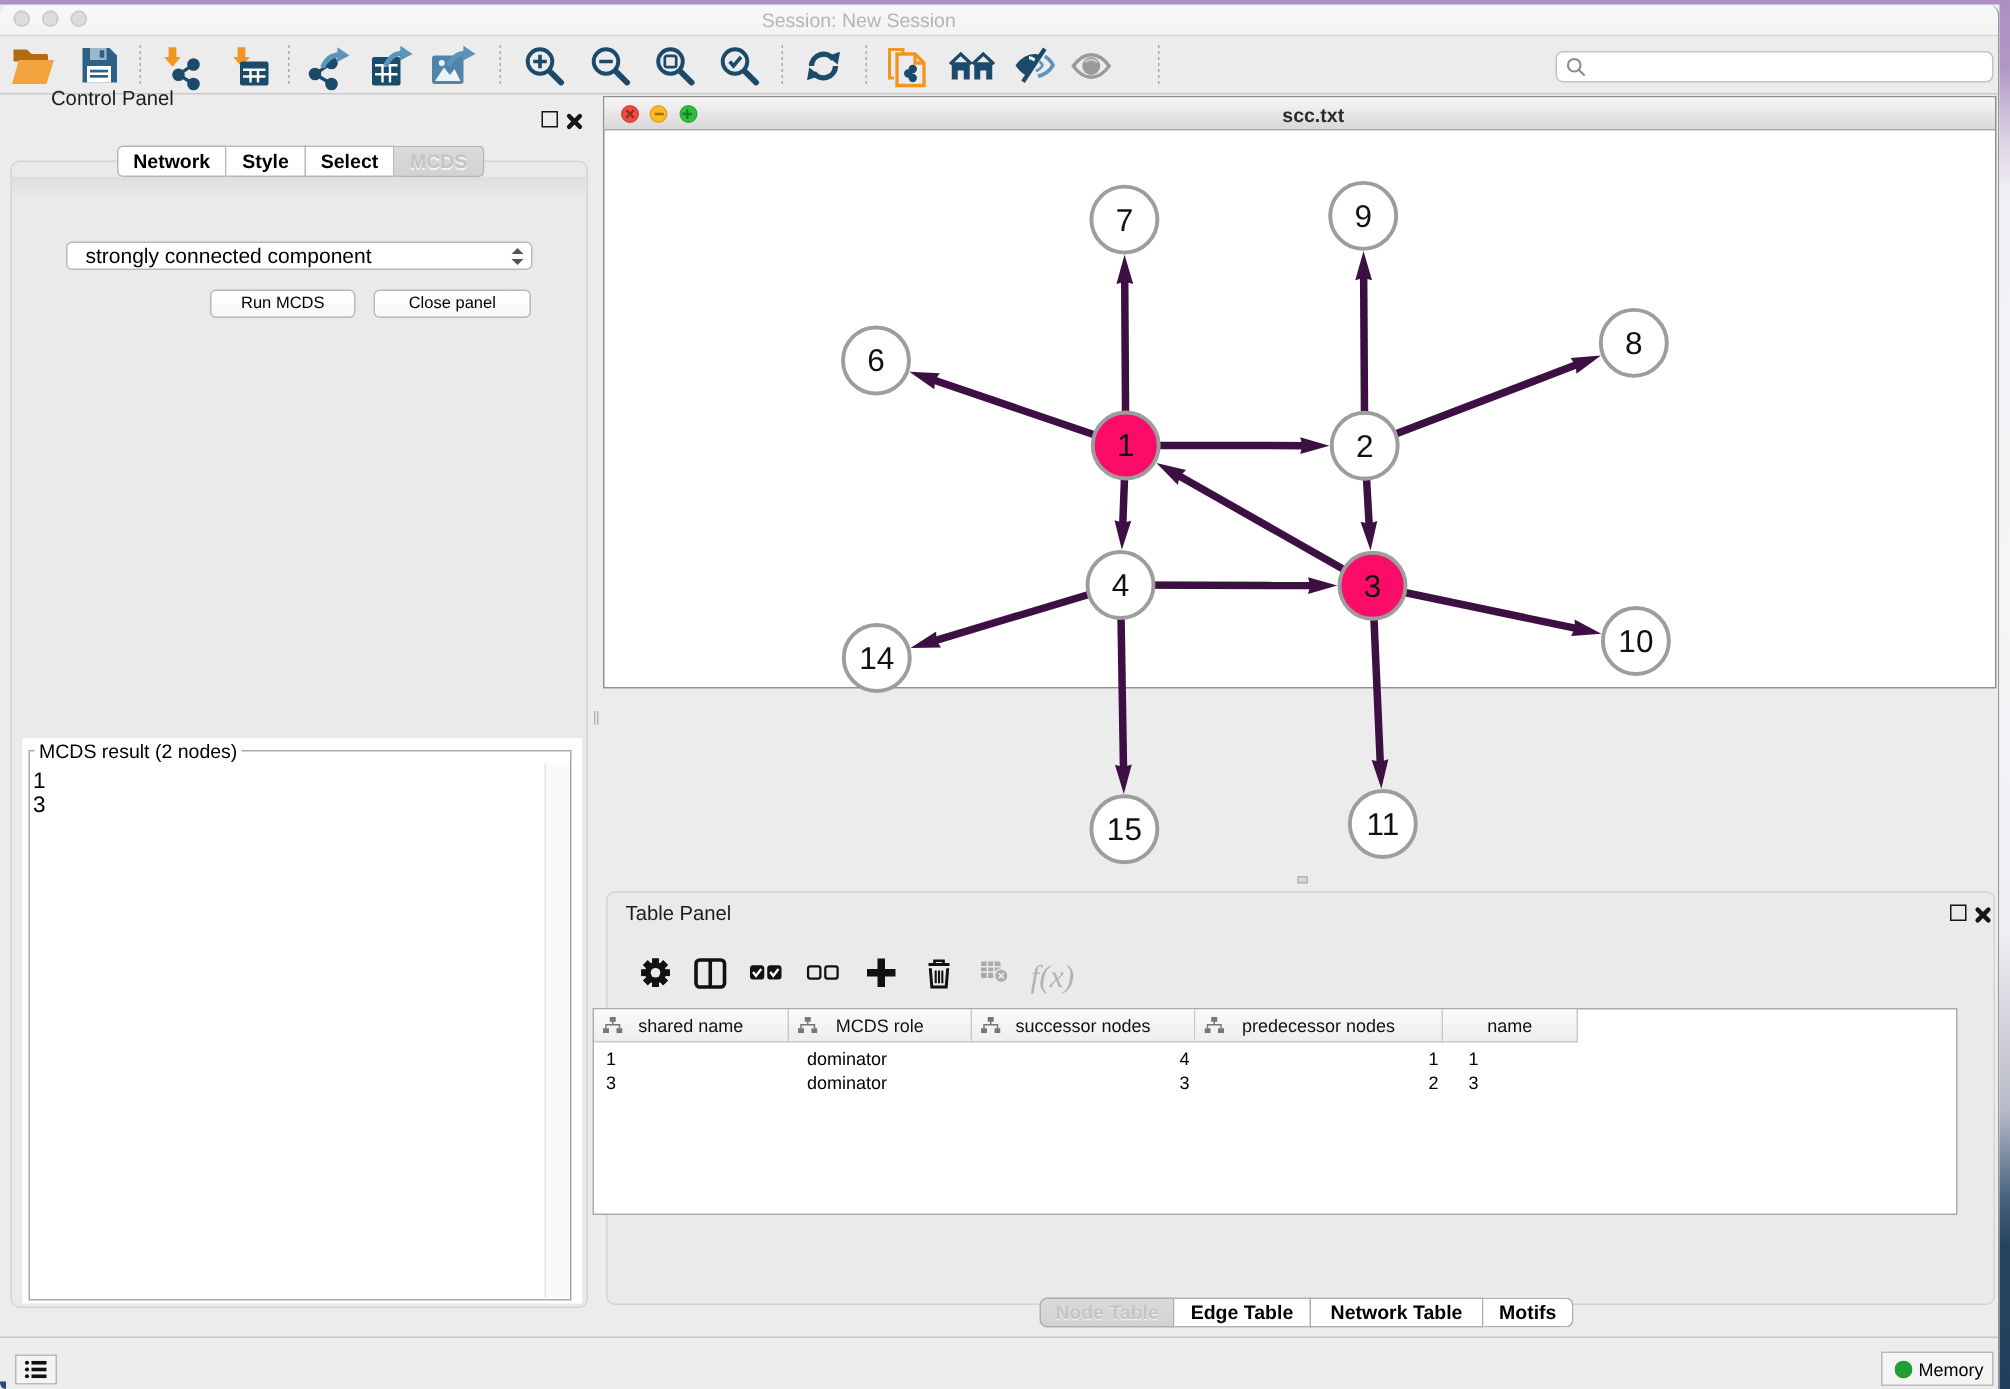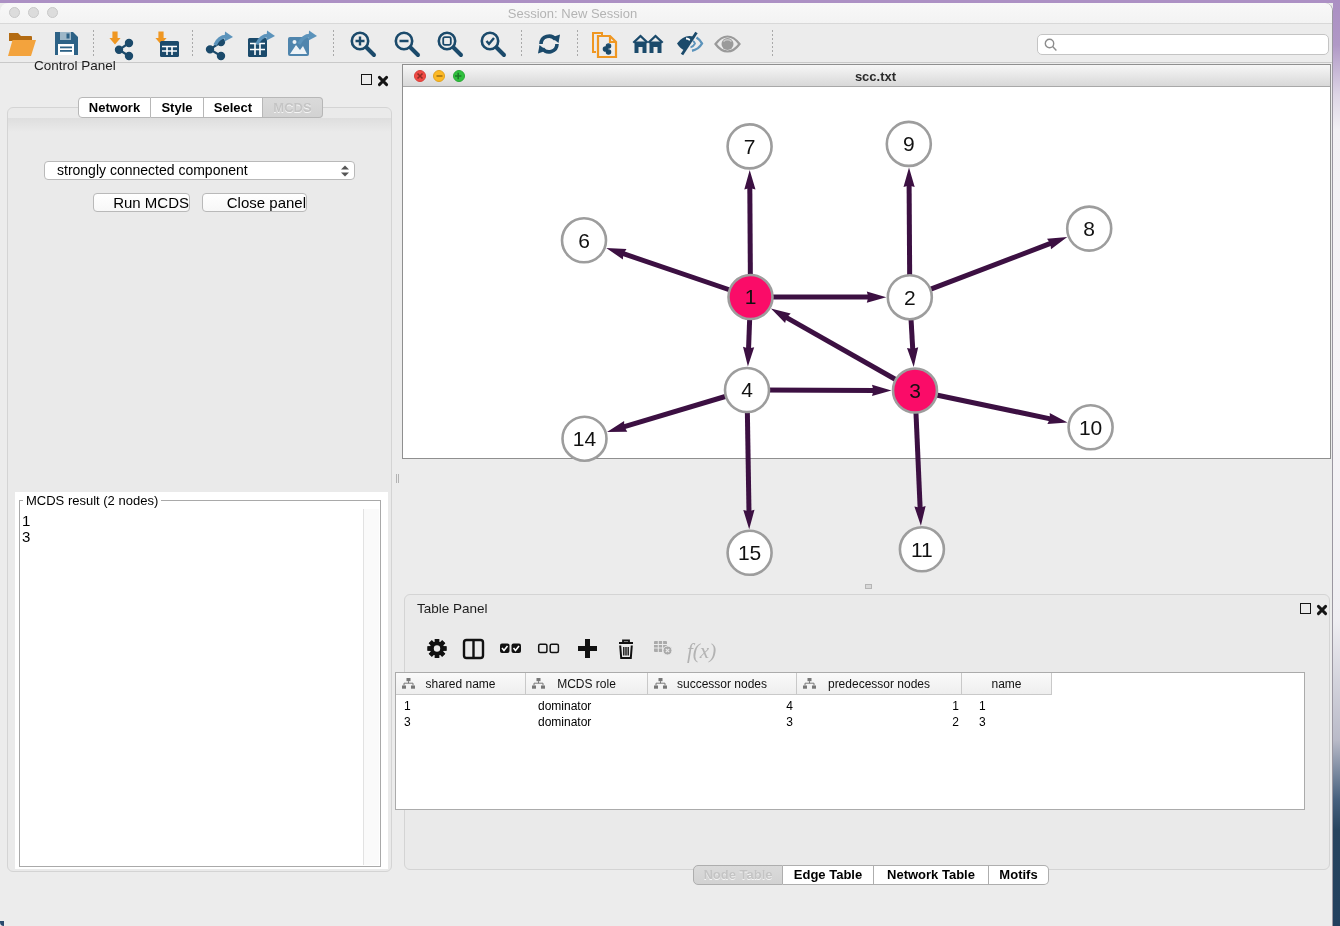--- a/index.html
+++ b/index.html
@@ -26,21 +26,21 @@
 
 .panelhdr { font-size:13.5px; color:#1c1c1c; }
 .flicon { width:11px; height:11px; border:1.8px solid #151515; }
 
 
 #cpwell { left:7px; top:104px; width:385px; height:765px; background:#eaeaea; border:1px solid #d4d4d4; border-radius:6px; }
 #cpshade { left:8px; top:115px; width:383px; height:14px; background:linear-gradient(#dedede,#eaeaea); }
 .tab { top:94px; height:21px; background:#fff; border:1px solid #b7b7b7; border-left:none; font-size:13px; font-weight:bold; color:#000; text-align:center; line-height:19px; }
 .tabgray, .btab.tabgray { background:linear-gradient(#dadada,#d2d2d2); color:#c4c4c4; text-shadow:0 1px 0 #f5f5f5; }
 #crit { left:44px; top:158px; width:311px; height:19px; font-size:14px; background:#fff; border:1px solid #b9b9b9; border-radius:4px; padding-left:12px; color:#000; line-height:17px; }
-.btn { height:19px; background:linear-gradient(#ffffff,#f7f7f7); border:1px solid #b9b9b9; border-radius:4px; font-size:15px; color:#000; text-align:right; line-height:17px; }
+.btn { height:19px; background:linear-gradient(#ffffff,#f7f7f7); border:1px solid #b9b9b9; border-radius:4px; font-size:11px; color:#000; text-align:center; line-height:17px;margin-left:47px; }
 #mcds-white { left:15px; top:489px; width:373px; height:377px; background:#fff; }
 #mcds-fs { left:19px; top:497px; width:362px; height:367px; border:1px solid #a9a9a9; }
 #mcds-legend { left:23px; top:490px; background:#ffffff; padding:0 3px; font-size:13px; color:#000; }
 #mcds-scroll { left:363px; top:506px; width:16px; height:356px; background:#fafafa; border-left:1px solid #e2e2e2; }
 
 
 #netwin { left:402px; top:61px; width:929px; height:395px; border:1px solid #8f8f8f; background:#fff; }
 #nettitle { left:0; top:0; width:927px; height:22px; background:linear-gradient(#f7f7f7,#d8d8d8); border-bottom:1px solid #a8a8a8; }
 .light { top:5px; width:12px; height:12px; border-radius:50%; }
 #nettitle-text { left:0; top:4px; width:927px; padding-left:18px; text-align:center; font-size:13px; font-weight:bold; color:#2b2b2b; }
@@ -391,16 +391,34 @@
       <div class="abs td" style="left:252px; top:40.5px; width:145px; text-align:right;">3</div>
       <div class="abs td" style="left:401px; top:40.5px; width:162px; text-align:right;">2</div>
       <div class="abs td" style="left:583px; top:40.5px;">3</div>
 
   </div>
   <div class="abs btab tabgray" style="left:693px; width:90px; border-radius:5px 0 0 5px; border-left:1px solid #aeaeae;">Node Table</div>
   <div class="abs btab" style="left:783px; width:91px;">Edge Table</div>
   <div class="abs btab" style="left:874px; width:115px;">Network Table</div>
   <div class="abs btab" style="left:989px; width:60px; border-radius:0 5px 5px 0;">Motifs</div>
 
+  <div class="abs" id="statusbar">
+    <div class="abs" id="listbtn">
+      <svg width="16" height="14" viewBox="0 0 16 14" style="margin:2px 0 0 5px;">
+        <circle cx="2" cy="2.5" r="1.4" fill="#111"></circle>
+          <rect x="5" y="1.3" width="10" height="2.4" fill="#111"></rect>
+        <circle cx="2" cy="7" r="1.4" fill="#111"></circle>
+          <rect x="5" y="5.8" width="10" height="2.4" fill="#111"></rect>
+        <circle cx="2" cy="11.5" r="1.4" fill="#111"></circle>
+          <rect x="5" y="10.3" width="10" height="2.4" fill="#111"></rect>
+      </svg>
+    </div>
+    <div class="abs" id="membtn">
+      <svg width="12" height="12" viewBox="0 0 12 12" style="position:absolute; left:8px; top:5px;">
+          <circle cx="6" cy="6" r="6" fill="#1e9e35"></circle>
+        </svg>
+      <span style="position:absolute; left:24px; top:4px;">Memory</span>
+    </div>
+  </div>
 </div>
 <div class="abs" id="desk-top"></div>
 <div class="abs" style="left:0; top:921px; width:4px; height:5px; background:#2a4a6e; border-radius:0 0 0 4px;"></div>
 <div class="abs" id="desk-right"></div>
 
 </body></html>

